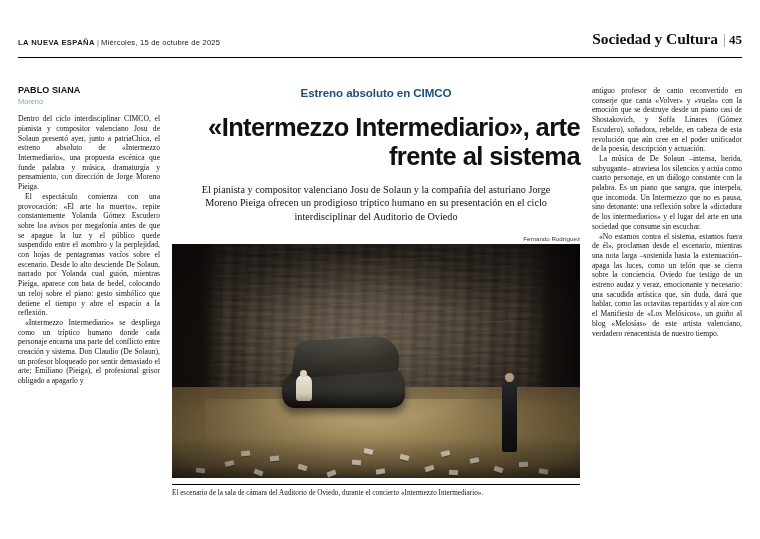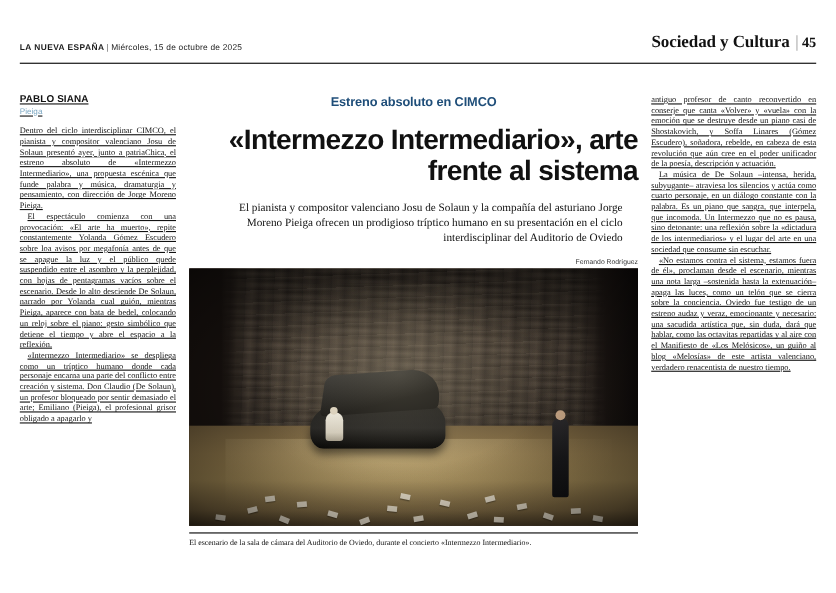--- a/index.html
+++ b/index.html
@@ -81,21 +81,20 @@
   }
 
   
   .col {
     position: absolute;
     font-size: 7.5px;
     line-height: 9.6px;
     text-align: justify;
     color: #111;
     hyphens: auto;
-    text-decoration: underline;
   }
   .col p {
     margin: 0;
     text-indent: 7px;
   }
   .col p.first {
     text-indent: 0;
   }
 
   
@@ -146,21 +145,21 @@
     line-height: 29px;
     text-align: right;
     letter-spacing: -0.6px;
     color: #111;
     margin: 0 0 12px 0;
   }
   .subhead {
     font-family: "Liberation Serif", serif;
     font-size: 10.2px;
     line-height: 13.4px;
-    text-align: right;
+    text-align: center;
     color: #111;
     margin: 0 14px;
   }
   .photo-credit {
     font-family: "Liberation Sans", sans-serif;
     font-size: 6.2px;
     text-align: right;
     color: #333;
     margin-top: 12px;
     margin-bottom: 2px;
@@ -324,21 +323,21 @@
       <span class="paper">LA NUEVA ESPAÑA</span><span class="sep">|</span><span>Miércoles, 15 de octubre de 2025</span>
     </div>
     <div class="masthead-right">
       <span class="section">Sociedad y Cultura</span><span class="bar">|</span><span class="pagenum">45</span>
     </div>
   </div>
   <div class="rule-top"></div>
 
   <div class="col col-left">
     <div class="byline-name">PABLO SIANA</div>
-    <div class="byline-place">Pieiga</div>
+    <div class="byline-place">Moreno</div>
     <div class="body-left">
       <p class="first">Dentro del ciclo interdisciplinar CIMCO, el pianista y compositor valenciano Josu de Solaun presentó ayer, junto a patriaChica, el estreno absoluto de «Intermezzo Intermediario», una propuesta escénica que funde palabra y música, dramaturgia y pensamiento, con dirección de Jorge Moreno Pieiga.</p>
       <p>El espectáculo comienza con una provocación: «El arte ha muerto», repite constantemente Yolanda Gómez Escudero sobre loa avisos por megafonía antes de que se apague la luz y el público quede suspendido entre el asombro y la perplejidad, con hojas de pentagramas vacíos sobre el escenario. Desde lo alto desciende De Solaun, narrado por Yolanda cual guión, mientras Pieiga, aparece con bata de bedel, colocando un reloj sobre el piano: gesto simbólico que detiene el tiempo y abre el espacio a la reflexión.</p>
       <p>«Intermezzo Intermediario» se despliega como un tríptico humano donde cada personaje encarna una parte del conflicto entre creación y sistema. Don Claudio (De Solaun), un profesor bloqueado por sentir demasiado el arte; Emiliano (Pieiga), el profesional grisor obligado a apagarlo y</p>
     </div>
   </div>
 
   <div class="center-block">
     <div class="kicker">Estreno absoluto en CIMCO</div>
     <h1 class="headline">«Intermezzo Intermediario», arte frente al sistema</h1>

